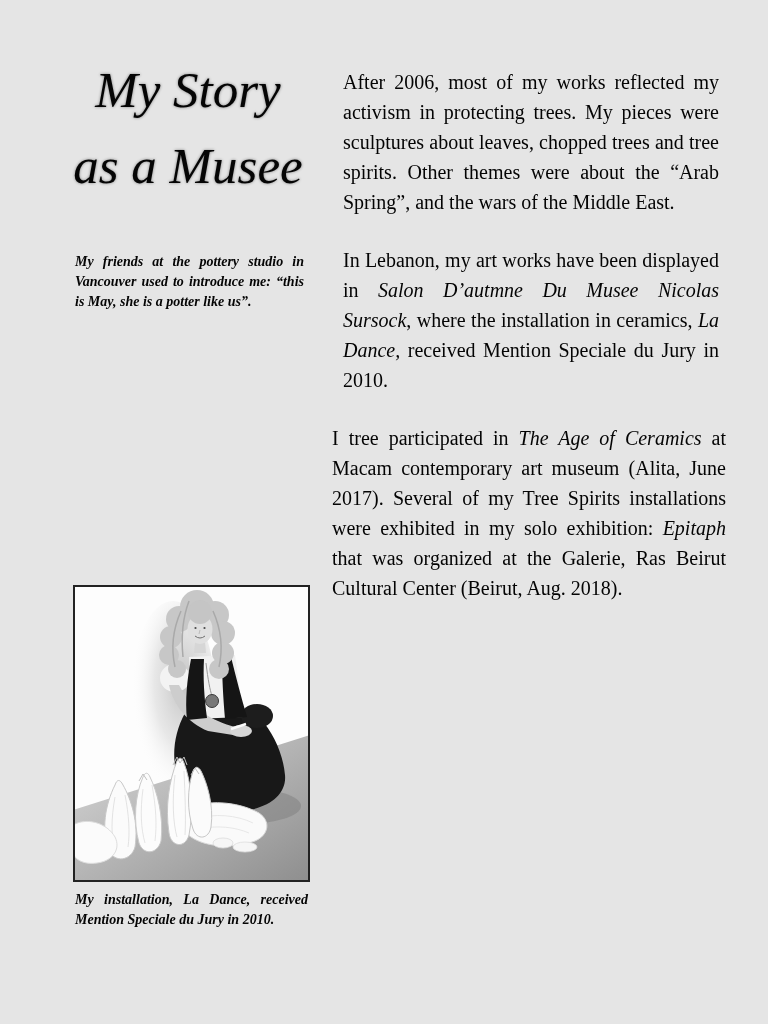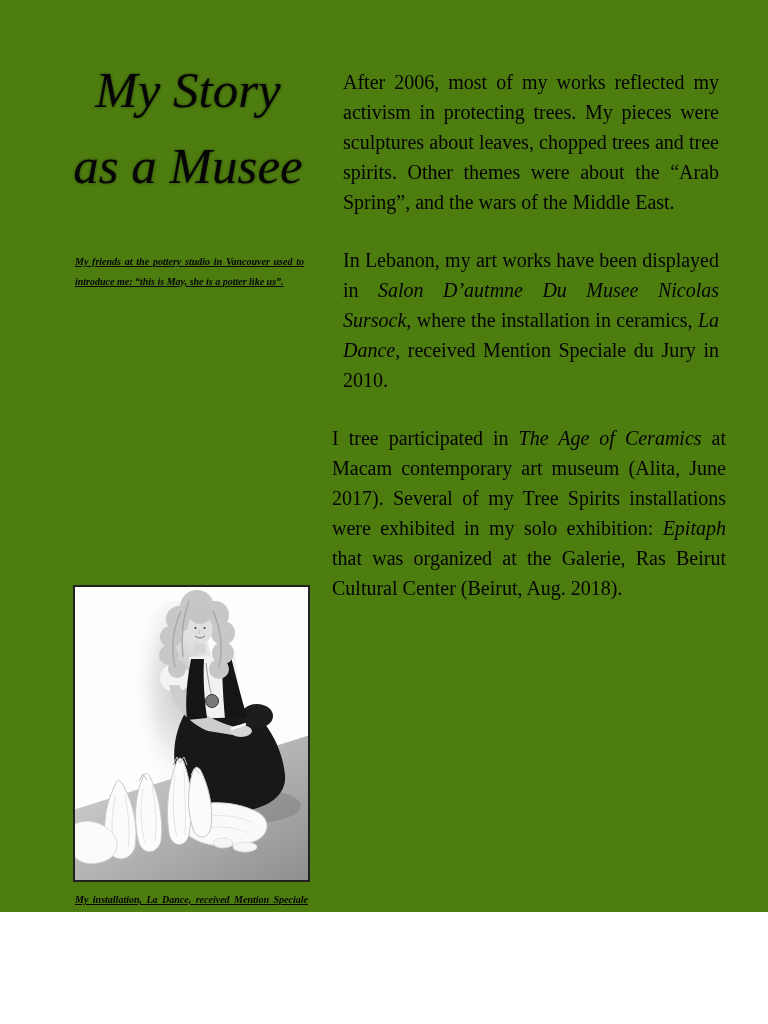--- a/index.html
+++ b/index.html
@@ -1,22 +1,22 @@
 <!DOCTYPE html>
 <html><head>
 <meta charset="utf-8">
 <style>
   html, body {
     margin: 0; padding: 0;
     background: #ffffff;
   }
   .page {
     position: relative;
-    width: 768px; height: 912px;
-    background: #4d7c0f;
+    width: 768px; height: 1024px;
+    background: #e5e5e5;
     font-family: "Liberation Serif", serif;
     color: #000;
     overflow: hidden;
   }
   .title-block {
     position: absolute;
     left: 50px; top: 52px; width: 276px;
     text-align: center;
     font-style: italic;
     font-weight: 400;
@@ -25,25 +25,24 @@
     color: #050505;
     text-shadow: 0 0 3px rgba(0,0,0,0.45);
   }
   .title-line { display: block; white-space: nowrap; }
   .side-caption {
     position: absolute;
     left: 75px; width: 229px;
     margin: 0;
     font-weight: bold;
     font-style: italic;
-    font-size: 10px;
+    font-size: 14px;
     line-height: 20px;
     text-align: justify;
     color: #050505;
-    text-decoration: underline;
   }
   .intro { top: 252px; }
   .photo-cap { top: 890px; width: 233px; }
   .photo-frame {
     position: absolute;
     left: 73px; top: 585px;
     width: 237px; height: 297px;
     margin: 0; padding: 0;
   }
   .photo-frame svg { display: block; width: 100%; height: 100%; }

